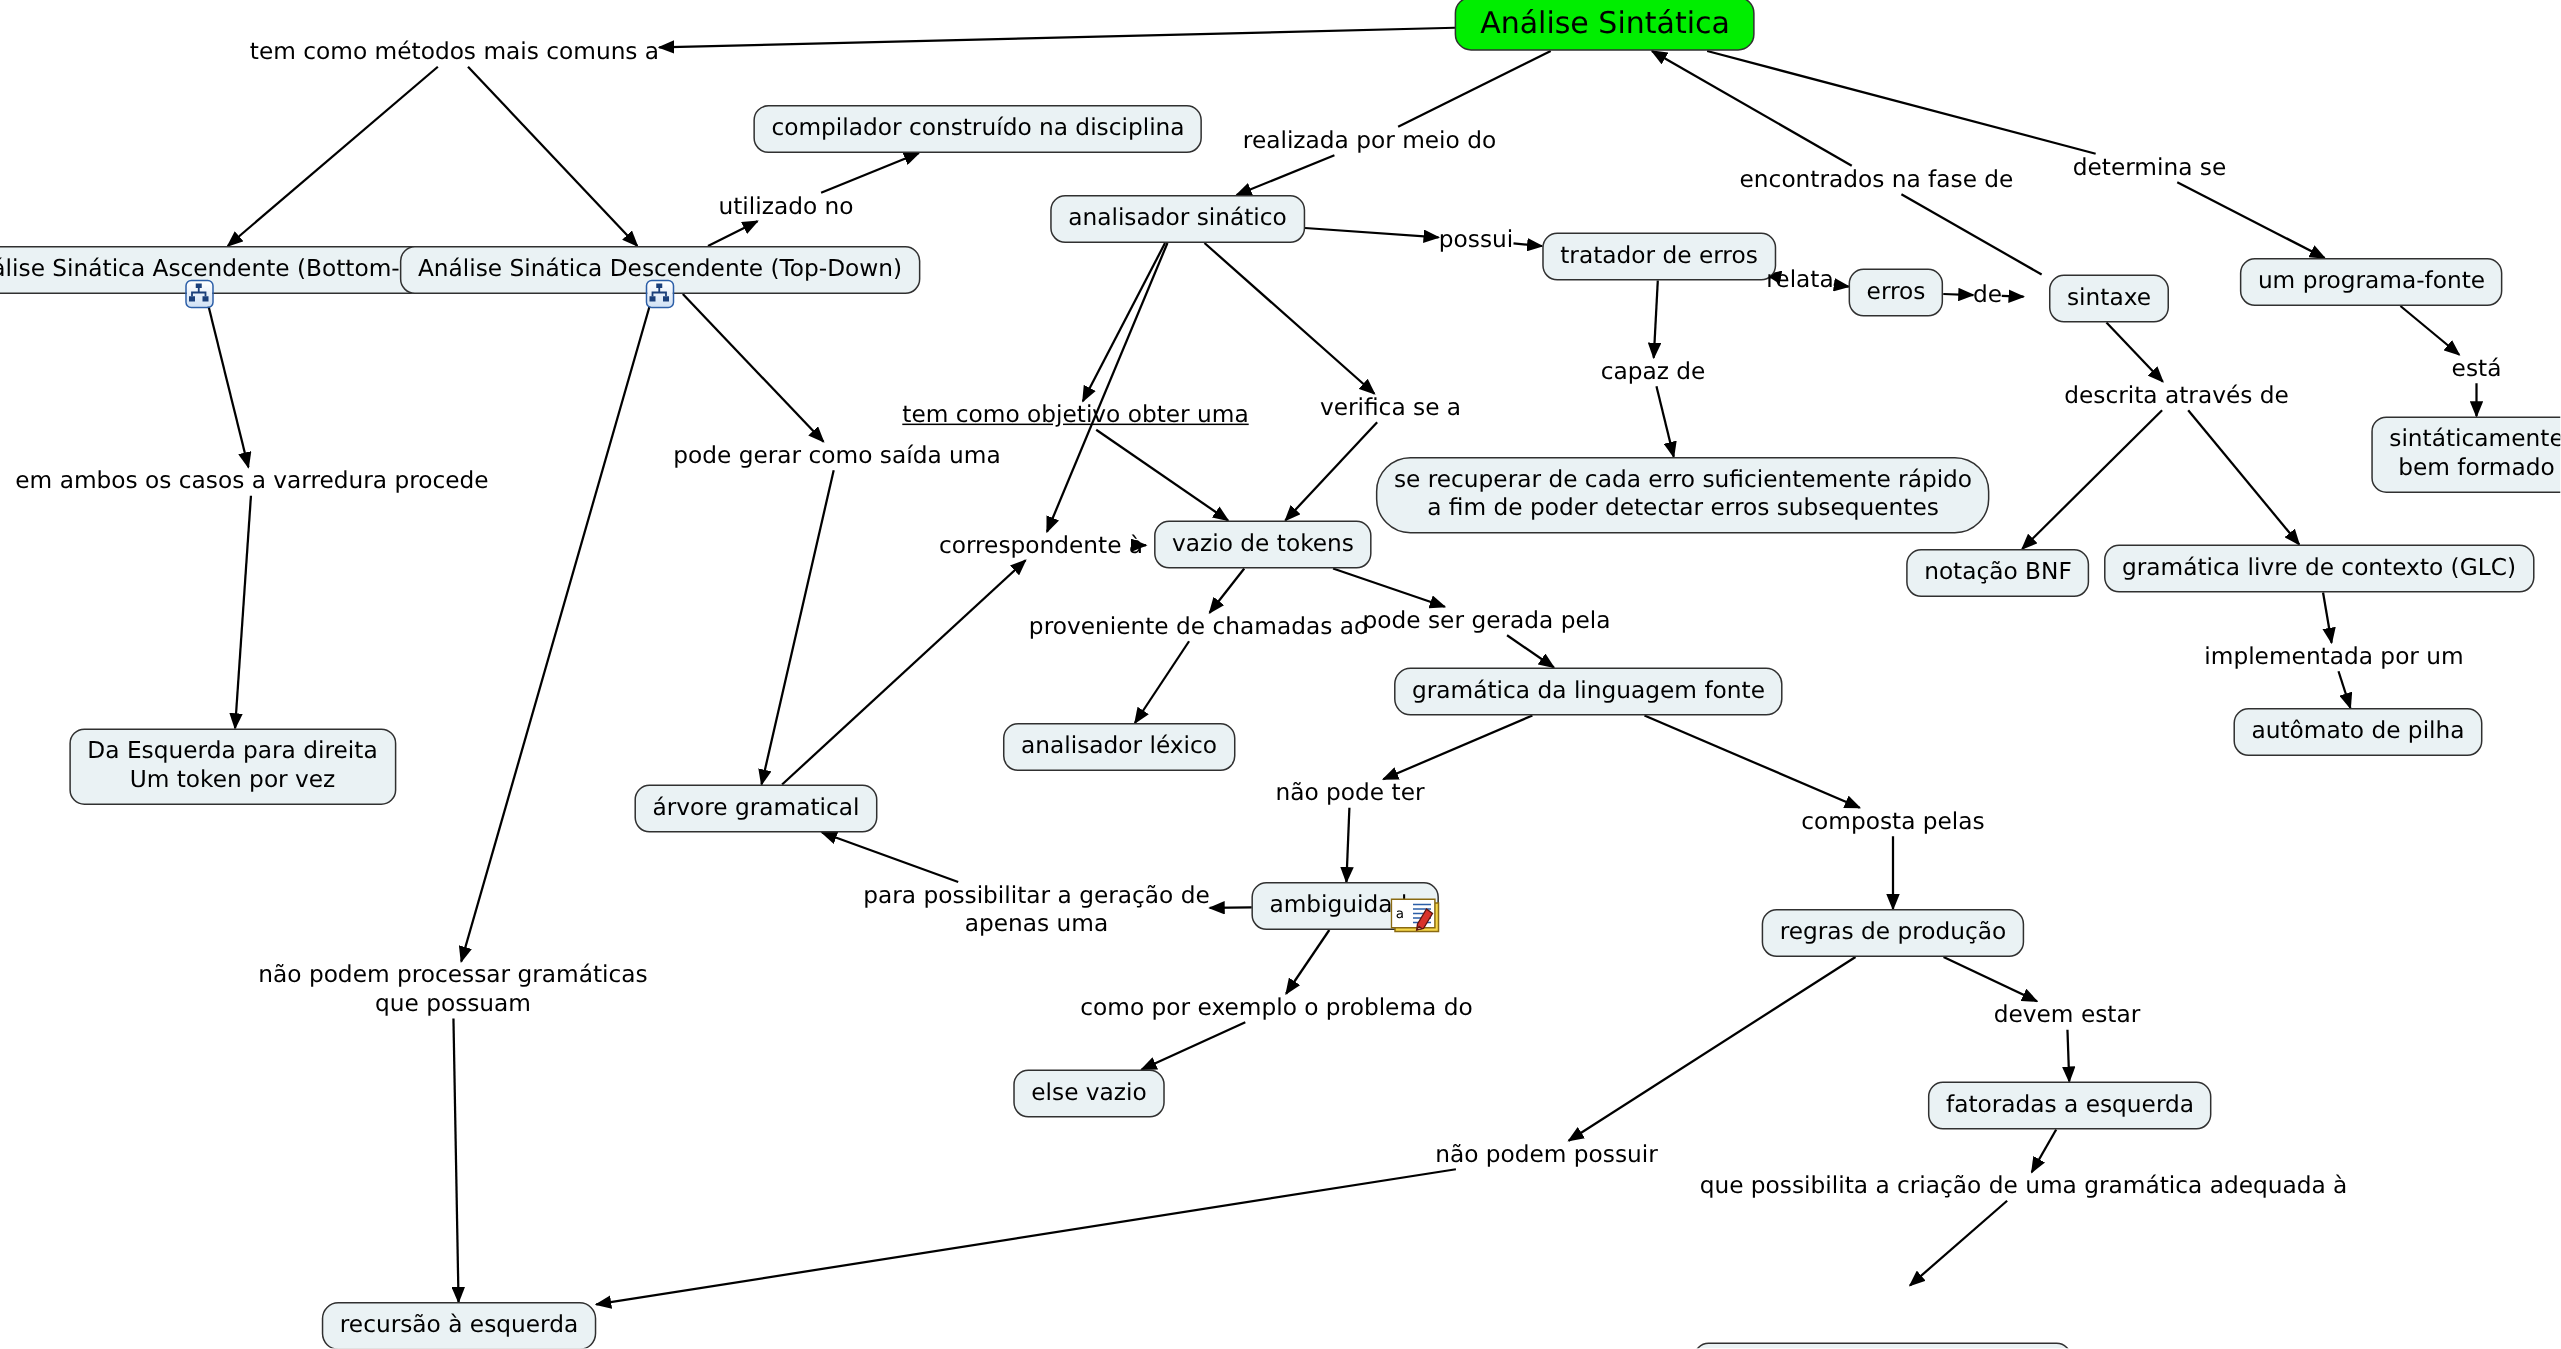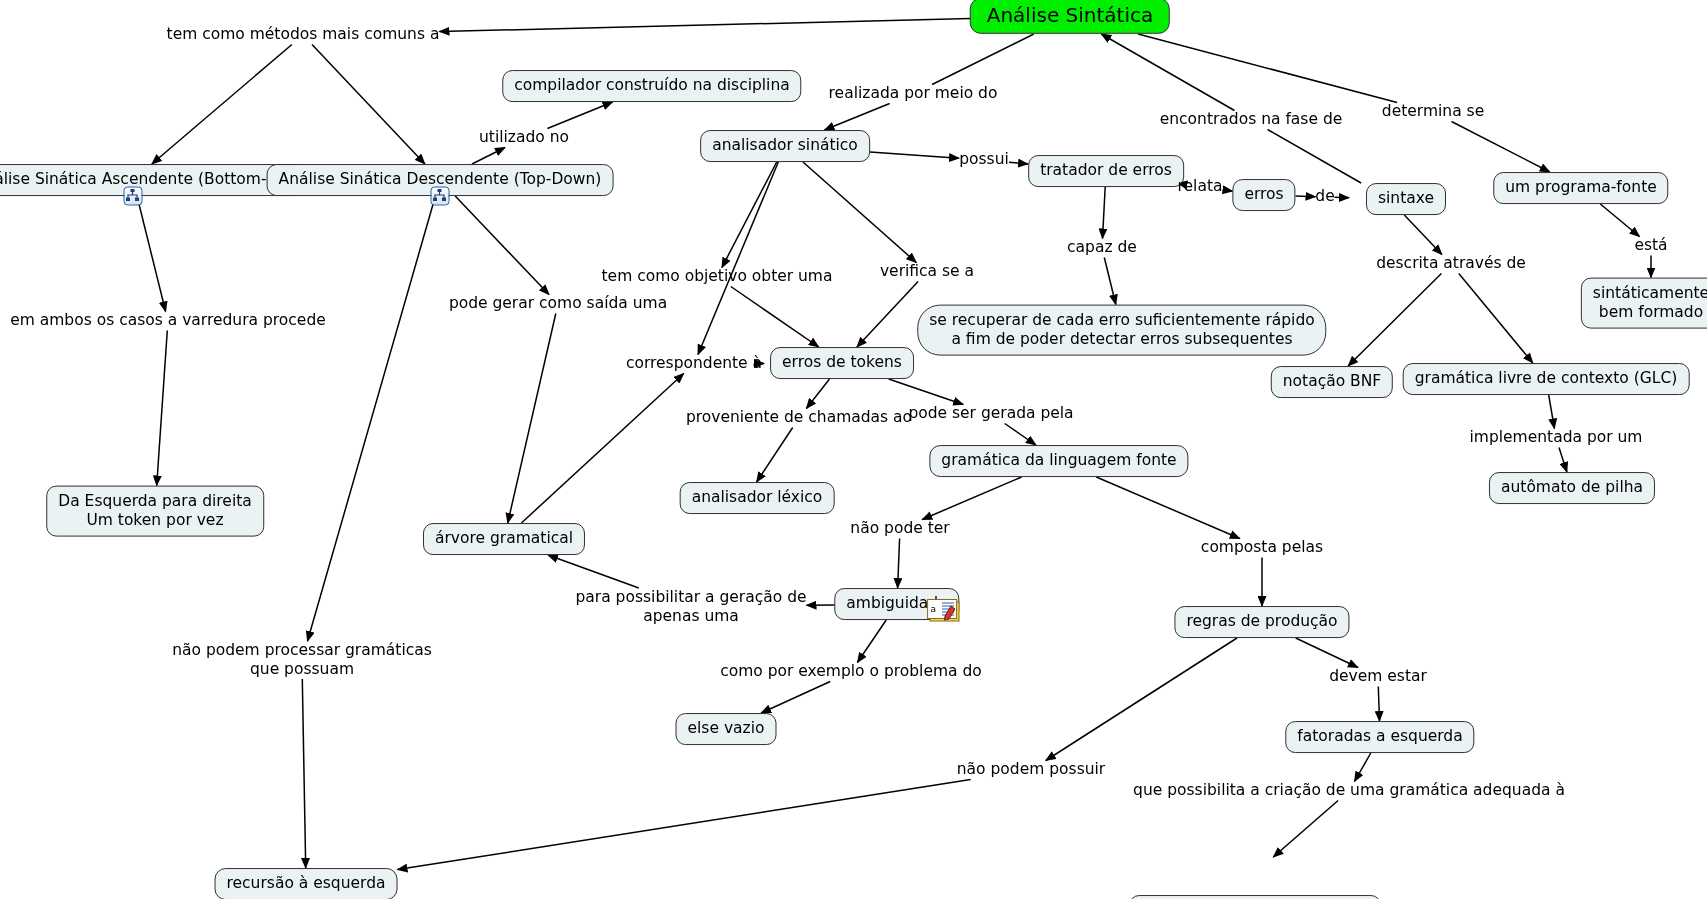--- a/index.html
+++ b/index.html
@@ -158,22 +158,22 @@
       <div class="node" style="left: 1106px; top: 171px;">tratador de erros</div>
       <div class="node" style="left: 1264px; top: 195px;">erros</div>
       <div class="node" style="left: 1406px; top: 199px;">sintaxe</div>
       <div class="node" style="left: 1581px; top: 188px;">um programa-fonte</div>
       <div class="node multiline" style="left: 1122px; top: 330px; border-radius: 23px;">se recuperar de cada erro suficientemente rápido<br>a fim de  poder detectar erros subsequentes</div>
       <div class="node multiline" style="left: 1651px; top: 303px;">sintáticamente<br>bem formado</div>
       <div class="node" style="left: 1332px; top: 382px;">notação BNF</div>
       <div class="node" style="left: 1546px; top: 379px;">gramática livre de contexto (GLC)</div>
       <div class="node" style="left: 1572px; top: 488px;">autômato de pilha</div>
       <div class="node multiline" style="left: 155px; top: 511px;">Da Esquerda para direita<br>Um token por vez</div>
-      <div class="node" style="left: 842px; top: 363px;">erros de tokens</div>
-      <div class="node" style="left: 746px; top: 498px; margin-left: 11px;">analisador léxico</div>
+      <div class="node" style="left: 842px; top: 363px;">vazio de tokens</div>
+      <div class="node" style="left: 746px; top: 498px;">analisador léxico</div>
       <div class="node" style="left: 1059px; top: 461px; border-radius: 11px;">gramática da linguagem fonte</div>
       <div class="node" style="left: 504px; top: 539px;">árvore gramatical</div>
       <div class="node" style="left: 897px; top: 604px;">ambiguidade</div>
       <div class="node" style="left: 726px; top: 729px;">else vazio</div>
       <div class="node" style="left: 1262px; top: 622px;">regras de produção</div>
       <div class="node" style="left: 1380px; top: 737px;">fatoradas a esquerda</div>
       <div class="node" style="left: 1255px; top: 911px; font-weight: bold;">análise sintática preditiva</div>
       <div class="node" style="left: 306px; top: 884px; border-radius: 11px;">recursão à esquerda</div>
     </div>
   <div id="phrase-layer">
@@ -182,21 +182,21 @@
       <div class="linkphrase" style="left: 1251px; top: 120px;">encontrados na fase de</div>
       <div class="linkphrase" style="left: 1433px; top: 112px;">determina se</div>
       <div class="linkphrase" style="left: 524px; top: 138px;">utilizado no</div>
       <div class="linkphrase" style="left: 984px; top: 160px;">possui</div>
       <div class="linkphrase" style="left: 1200px; top: 187px;">relata</div>
       <div class="linkphrase" style="left: 1325px; top: 197px;">de</div>
       <div class="linkphrase" style="left: 1102px; top: 248px;">capaz de</div>
       <div class="linkphrase" style="left: 1451px; top: 264px;">descrita através de</div>
       <div class="linkphrase" style="left: 1651px; top: 246px;">está</div>
       <div class="linkphrase" style="left: 168px; top: 321px;">em ambos os casos a varredura procede</div>
-      <div class="linkphrase" style="left: 717px; top: 277px;">tem como objetivo obter uma</div>
+      <div class="linkphrase" style="left: 717px; top: 277px; text-decoration: underline;">tem como objetivo obter uma</div>
       <div class="linkphrase" style="left: 927px; top: 272px;">verifica se  a</div>
       <div class="linkphrase" style="left: 558px; top: 304px;">pode gerar como saída uma</div>
       <div class="linkphrase" style="left: 694px; top: 364px;">correspondente à</div>
       <div class="linkphrase" style="left: 799px; top: 418px;">proveniente de  chamadas ao</div>
       <div class="linkphrase" style="left: 991px; top: 414px;">pode ser gerada pela</div>
       <div class="linkphrase" style="left: 1556px; top: 438px;">implementada por um</div>
       <div class="linkphrase" style="left: 900px; top: 529px;">não pode ter</div>
       <div class="linkphrase" style="left: 1262px; top: 548px;">composta pelas</div>
       <div class="linkphrase multiline" style="left: 691px; top: 607px;">para possibilitar a geração de<br>apenas uma</div>
       <div class="linkphrase" style="left: 851px; top: 672px;">como por exemplo o problema do</div>

